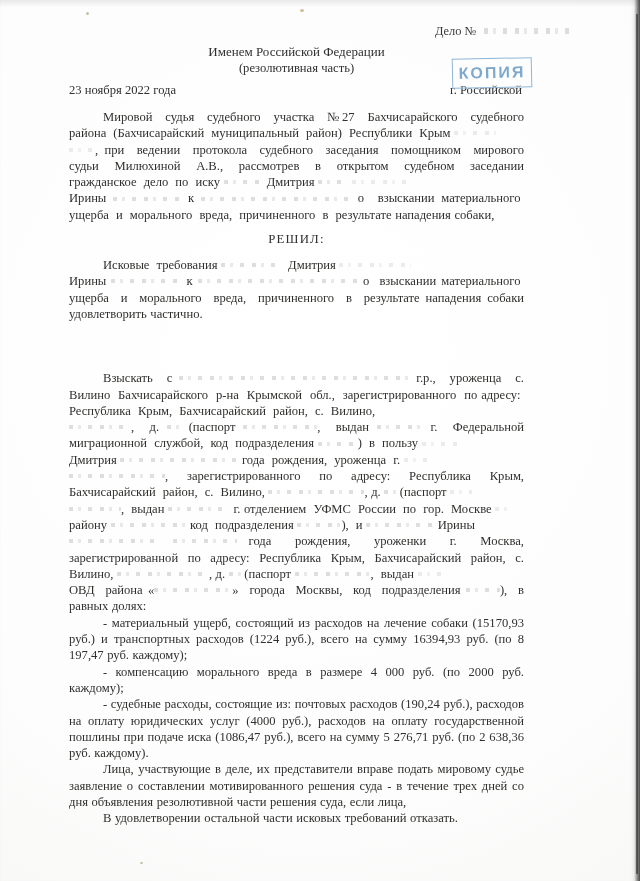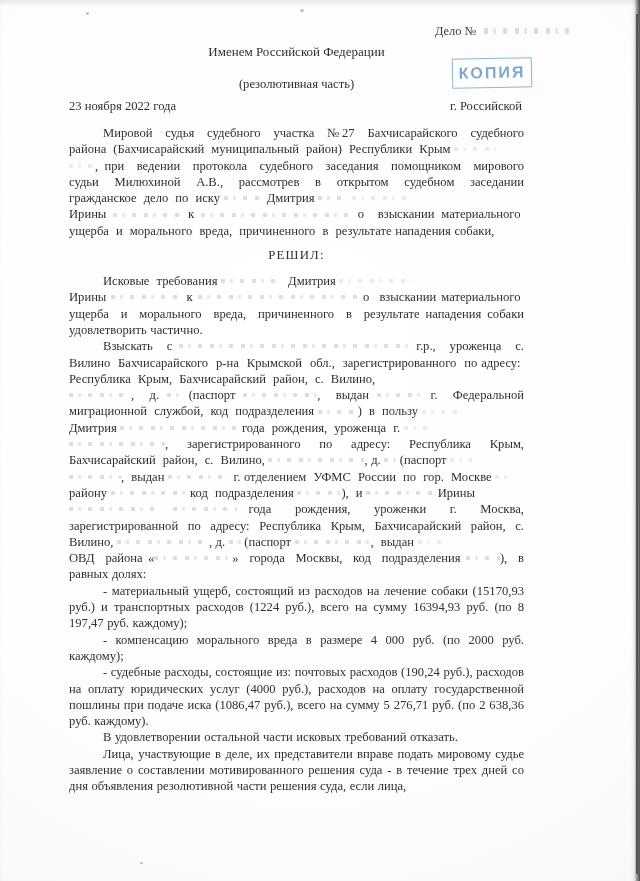--- a/index.html
+++ b/index.html
@@ -117,21 +117,21 @@
   .title-block {
     text-align: center;
     margin-top: 20px;
   }
   .title-main {
     font-size: 13.2px;
     letter-spacing: 1.4px;
     color: #303030;
   }
   .title-sub1 { font-size: 13px; margin-top: 1px; color: #303030; }
-  .title-sub2 { font-size: 12.6px; margin-top: 17px; color: #303030; }
+  .title-sub2 { font-size: 12.6px; margin-top: 1px; color: #303030; }
 
   .meta-row {
     display: flex;
     justify-content: space-between;
     align-items: baseline;
     margin-top: 7px;
     font-size: 12.6px;
     color: #303030;
   }
   .meta-city { padding-right: 2px; }
@@ -233,21 +233,21 @@
     <div>
       <p class="para" style="text-indent:0;">
         <span style="display:inline-block; width:34px;"></span>Исковые&nbsp; требования&nbsp;<span class="redact" style="width:60px;"></span>&nbsp;&nbsp;Дмитрия&nbsp;<span class="redact faint" style="width:72px;"></span><br>
         Ирины&nbsp;<span class="redact" style="width:70px;"></span>&nbsp;к&nbsp;<span class="redact" style="width:160px;"></span>&nbsp;о&nbsp; взыскании
         материального&nbsp; ущерба&nbsp; и&nbsp; морального&nbsp; вреда,&nbsp; причиненного&nbsp; в&nbsp; результате
         нападения собаки удовлетворить частично.
       </p>
     </div>
 
     <div>
-      <p class="para" style="text-indent:0;">
+      <p class="para" style="text-indent:0;margin-top:48px;">
         <span style="display:inline-block; width:34px;"></span>Взыскать&nbsp; с&nbsp;<span class="redact" style="width:230px;"></span>&nbsp;г.р.,&nbsp; уроженца&nbsp; с.
         Вилино&nbsp; Бахчисарайского&nbsp; р-на&nbsp; Крымской&nbsp; обл.,&nbsp; зарегистрированного&nbsp; по
         адресу:&nbsp; Республика&nbsp; Крым,&nbsp; Бахчисарайский&nbsp; район,&nbsp; с.&nbsp; Вилино,<br>
         <span class="redact" style="width:62px;"></span>,&nbsp; д.&nbsp;<span class="redact" style="width:14px;"></span>&nbsp;(паспорт&nbsp;<span class="redact" style="width:74px;"></span>,&nbsp; выдан&nbsp;<span class="redact" style="width:46px;"></span>&nbsp;г.&nbsp; Федеральной
         миграционной&nbsp; службой,&nbsp; код&nbsp; подразделения&nbsp;<span class="redact" style="width:40px;"></span>)&nbsp; в&nbsp; пользу&nbsp;<span class="redact faint" style="width:36px;"></span><br>
         Дмитрия&nbsp;<span class="redact" style="width:118px;"></span>&nbsp;года&nbsp; рождения,&nbsp; уроженца&nbsp; г.&nbsp;<span class="redact faint" style="width:26px;"></span><br>
         <span class="redact" style="width:96px;"></span>,&nbsp; зарегистрированного&nbsp; по&nbsp; адресу:&nbsp; Республика&nbsp; Крым,
         Бахчисарайский&nbsp; район,&nbsp; с.&nbsp; Вилино,&nbsp;<span class="redact" style="width:96px;"></span>,&nbsp;д.&nbsp;<span class="redact" style="width:12px;"></span>&nbsp;(паспорт&nbsp;<span class="redact faint" style="width:22px;"></span><br>
         <span class="redact" style="width:52px;"></span>,&nbsp; выдан&nbsp;<span class="redact" style="width:62px;"></span>&nbsp;г.&nbsp;отделением&nbsp; УФМС&nbsp; России&nbsp; по&nbsp; гор.&nbsp; Москве&nbsp;<span class="redact faint" style="width:18px;"></span><br>
         району&nbsp;<span class="redact" style="width:76px;"></span>&nbsp;код&nbsp; подразделения&nbsp;<span class="redact" style="width:44px;"></span>),&nbsp; и&nbsp;<span class="redact" style="width:68px;"></span>&nbsp;Ирины<br>
@@ -265,25 +265,25 @@
 
     <div>
       <p class="para">- компенсацию морального вреда в размере 4 000 руб. (по 2000 руб. каждому);</p>
     </div>
 
     <div>
       <p class="para">- судебные расходы, состоящие из: почтовых расходов (190,24 руб.), расходов на оплату юридических услуг (4000 руб.), расходов на оплату государственной пошлины при подаче иска (1086,47 руб.), всего на сумму 5 276,71 руб. (по 2 638,36 руб. каждому).</p>
     </div>
 
     <div>
+      <p class="para">Лица, участвующие в деле, их представители вправе подать мировому судье заявление о составлении мотивированного решения суда - в течение трех дней со дня объявления резолютивной части решения суда, если лица,</p>
+    </div>
+
+    <div>
       <p class="para" style="text-align:left;">В удовлетворении остальной части исковых требований отказать.</p>
-    </div>
-
-    <div>
-      <p class="para">Лица, участвующие в деле, их представители вправе подать мировому судье заявление о составлении мотивированного решения суда - в течение трех дней со дня объявления резолютивной части решения суда, если лица,</p>
     </div>
 
   </div>
 
   <div class="stamp-kopiya">
     <span>КОПИЯ</span>
   </div>
 
   <div class="watermark">YAPLAKAL.COM</div>
 </div>

